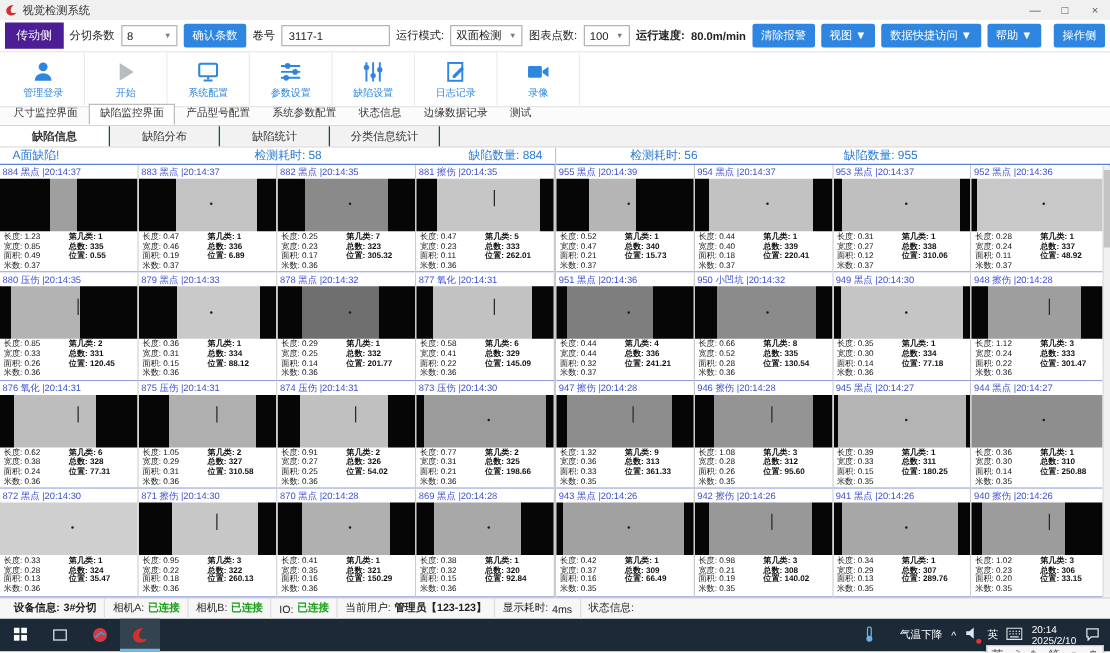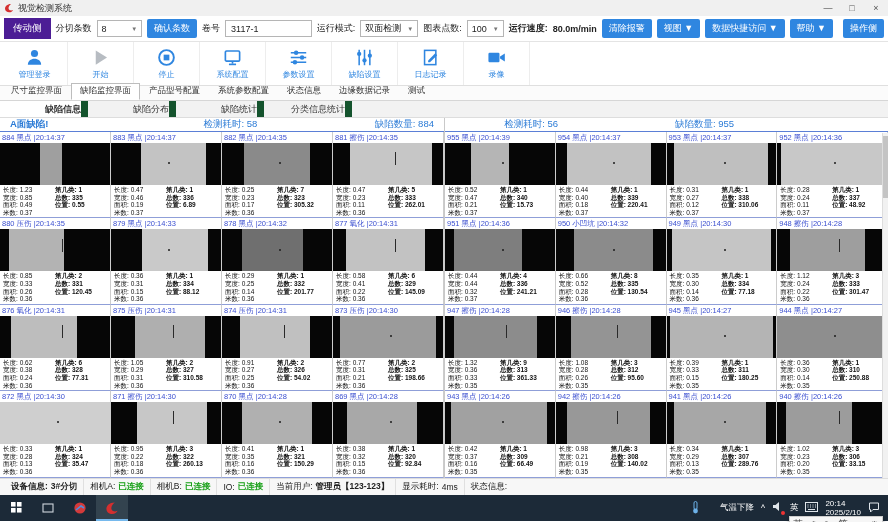--- a/index.html
+++ b/index.html
@@ -23,28 +23,28 @@
   
   .tb2{height:44px;display:flex;align-items:stretch;border-bottom:1px solid #dfdfdf;background:#fff;padding-left:2px}
   .abtn{width:66px;display:flex;flex-direction:column;align-items:center;justify-content:center;gap:2px;border-right:1px solid #ededed;cursor:default}
   .abtn svg{height:19px;width:19px}
   .abtn span{font-size:8px;color:#2f86e0}
   
   .tabs{height:15px;display:flex;align-items:flex-end;background:#fbfbfb;border-bottom:1px solid #d6d6d6;font-size:8.5px;padding-left:2px}
   .tab{padding:1px 8px 2px;color:#333;border:1px solid transparent;cursor:default}
   .tab.on{background:#fff;border:1px solid #bdbdbd;border-bottom-color:#fff}
   .subtabs{height:17px;display:flex;background:#f2f2f2;border-bottom:1px solid #ddd;font-size:9px}
-  .stab{width:88px;text-align:right;line-height:16px;border-right:7px solid #14532d;color:#333;background:#f2f2f2;cursor:default}
+  .stab{width:88px;text-align:center;line-height:16px;border-right:1px solid #14532d;color:#333;background:#f2f2f2;cursor:default}
   .stab.on{background:#fff;font-weight:bold}
   
   .main{flex:1;display:flex;position:relative;min-height:0}
   .panel{width:444px;display:flex;flex-direction:column;position:relative;min-width:0}
   .panel+.panel{border-left:1px solid #c9c9c9}
   .phead{height:14px;display:flex;align-items:center;font-size:9.5px;color:#2b7bd6;padding:0 10px;border-bottom:1px solid #5b7fd6}
-  .phead .pt{font-weight:bold;width:34%}
+  .phead .pt{font-weight:normal;width:34%}
   .phead .pm{width:36%;text-align:center}
   .phead .pc{width:30%;text-align:right}
   .grid{flex:1;display:grid;grid-template-columns:repeat(4,1fr);grid-auto-rows:1fr;min-height:0}
   .cell{border-right:1px solid #cccccc;border-bottom:1px solid #8f9fd8;display:flex;flex-direction:column;overflow:hidden;background:#fff}
   .cell-h{height:11px;font-size:7.5px;color:#3b4fd0;padding:1px 2px 0;white-space:nowrap;overflow:hidden}
   .cimg{height:42px;position:relative;background:#111}
   .mark{position:absolute}
   .mark.dot{left:52%;top:46%;width:2px;height:2px;background:#1c1c1c;border-radius:50%}
   .mark.vline{left:56%;top:22%;width:1px;height:13px;background:#2a2a2a}
   .cmeta{flex:1;display:flex;font-size:6.5px;line-height:7.6px;padding:1px 3px;color:#111}
@@ -123,27 +123,20 @@
     <span>管理登录</span>
   </div>
   <div class="abtn">
     <svg viewBox="0 0 16 16">
         <path d="M4 2l9.5 6L4 14z" fill="#b7bcc2"></path>
       </svg>
     <span>开始</span>
   </div>
   <div class="abtn">
     <svg viewBox="0 0 16 16">
-        <circle cx="8" cy="8" r="6.2" fill="none" stroke="#2f86e0" stroke-width="1.6"></circle>
-        <rect x="5.6" y="5.6" width="4.8" height="4.8" fill="#2f86e0"></rect>
-      </svg>
-    <span>停止</span>
-  </div>
-  <div class="abtn">
-    <svg viewBox="0 0 16 16">
         <rect x="2" y="2.5" width="12" height="8.5" rx="1" fill="none" stroke="#2f86e0" stroke-width="1.4"></rect>
         <line x1="8" y1="11" x2="8" y2="13.2" stroke="#2f86e0" stroke-width="1.4"></line>
         <line x1="5" y1="13.8" x2="11" y2="13.8" stroke="#2f86e0" stroke-width="1.4"></line>
       </svg>
     <span>系统配置</span>
   </div>
   <div class="abtn">
     <svg viewBox="0 0 16 16">
         <g stroke="#2f86e0" stroke-width="1.3">
           <line x1="1.5" y1="4" x2="14.5" y2="4"></line>

